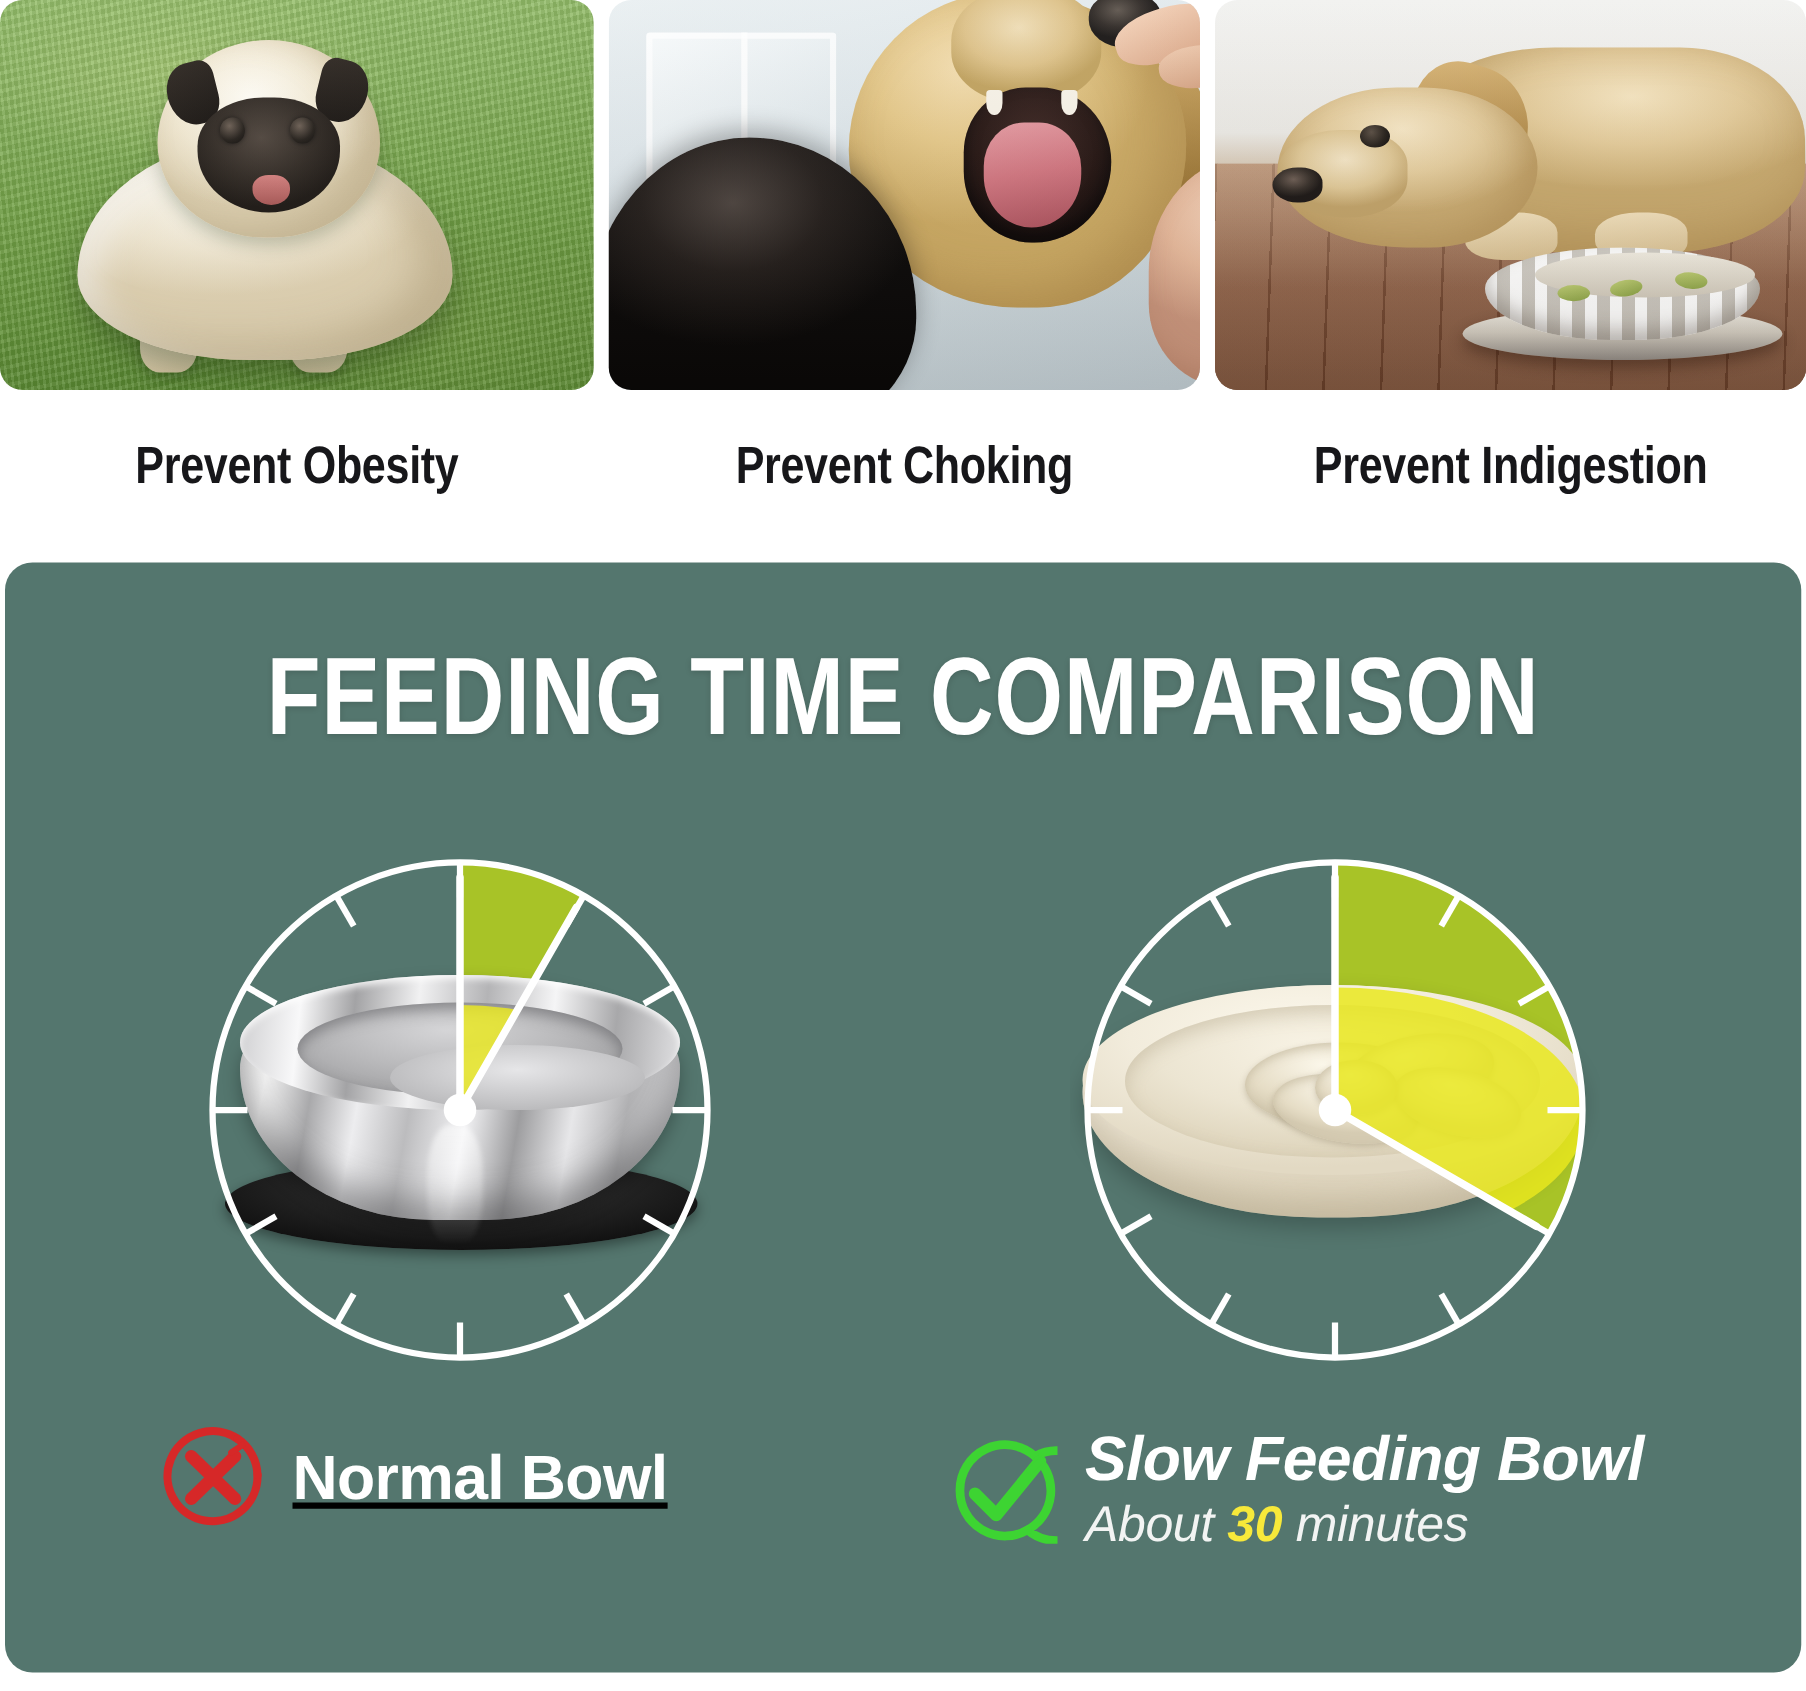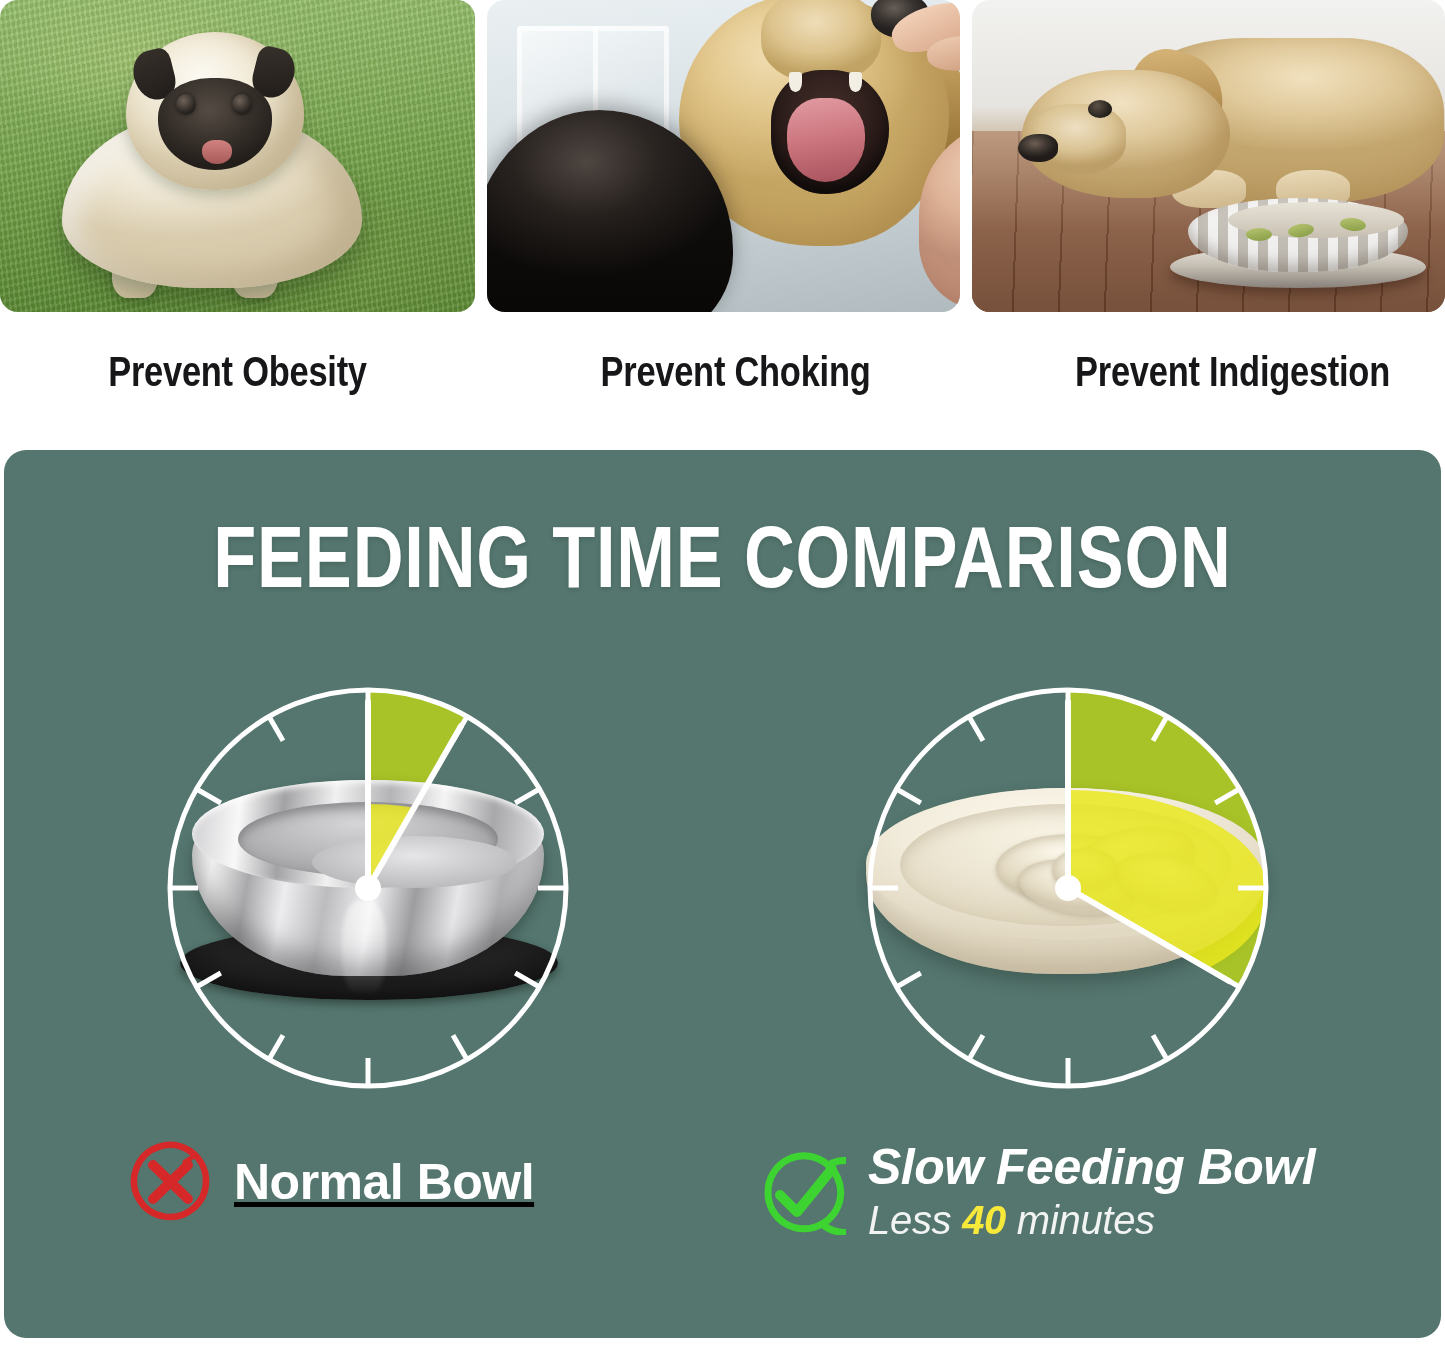--- a/index.html
+++ b/index.html
@@ -349,21 +349,21 @@
     pointer-events: none;
     background: linear-gradient(180deg, rgba(255,255,255,.07), rgba(0,0,0,.05));
   }
 
   
   .caption-row {
     position: absolute;
     left: 0; top: 338px;
     width: 1445px; height: 68px;
     display: flex;
-    gap: 24px;
+    gap: 12px;
   }
   .caption {
     display: flex;
     align-items: center;
     justify-content: center;
     font-size: 42px;
     font-weight: 700;
     color: #17171a;
     letter-spacing: -.3px;
     transform: scaleX(.82);
@@ -763,20 +763,20 @@
     <div class="result result-right">
       <svg class="badge" viewBox="0 0 84 84">
         <path d="M66 14 A36 36 0 1 1 60 73 A36 36 0 0 0 66 14" fill="none" stroke="#3DD432" stroke-width="7" stroke-linecap="round"></path>
         <path d="M66 14 A36 36 0 0 0 6 42 A36 36 0 0 0 60 73" fill="none" stroke="#3DD432" stroke-width="7" stroke-linecap="round"></path>
         <path d="M18 44 L35 61 L70 18" fill="none" stroke="#3DD432" stroke-width="10" stroke-linecap="round" stroke-linejoin="round"></path>
         <path d="M62 26 L71 17" stroke="#3DD432" stroke-width="5" stroke-linecap="round"></path>
       </svg>
       <div class="result-text">
         <div class="result-title">Slow Feeding Bowl</div>
         <div class="result-sub">
-          <span>Less</span>
-          <span class="hl">40</span>
+          <span>About</span>
+          <span class="hl">30</span>
           <span>minutes</span>
         </div>
       </div>
     </div>
   </div>
 </div>
 
 </body></html>

